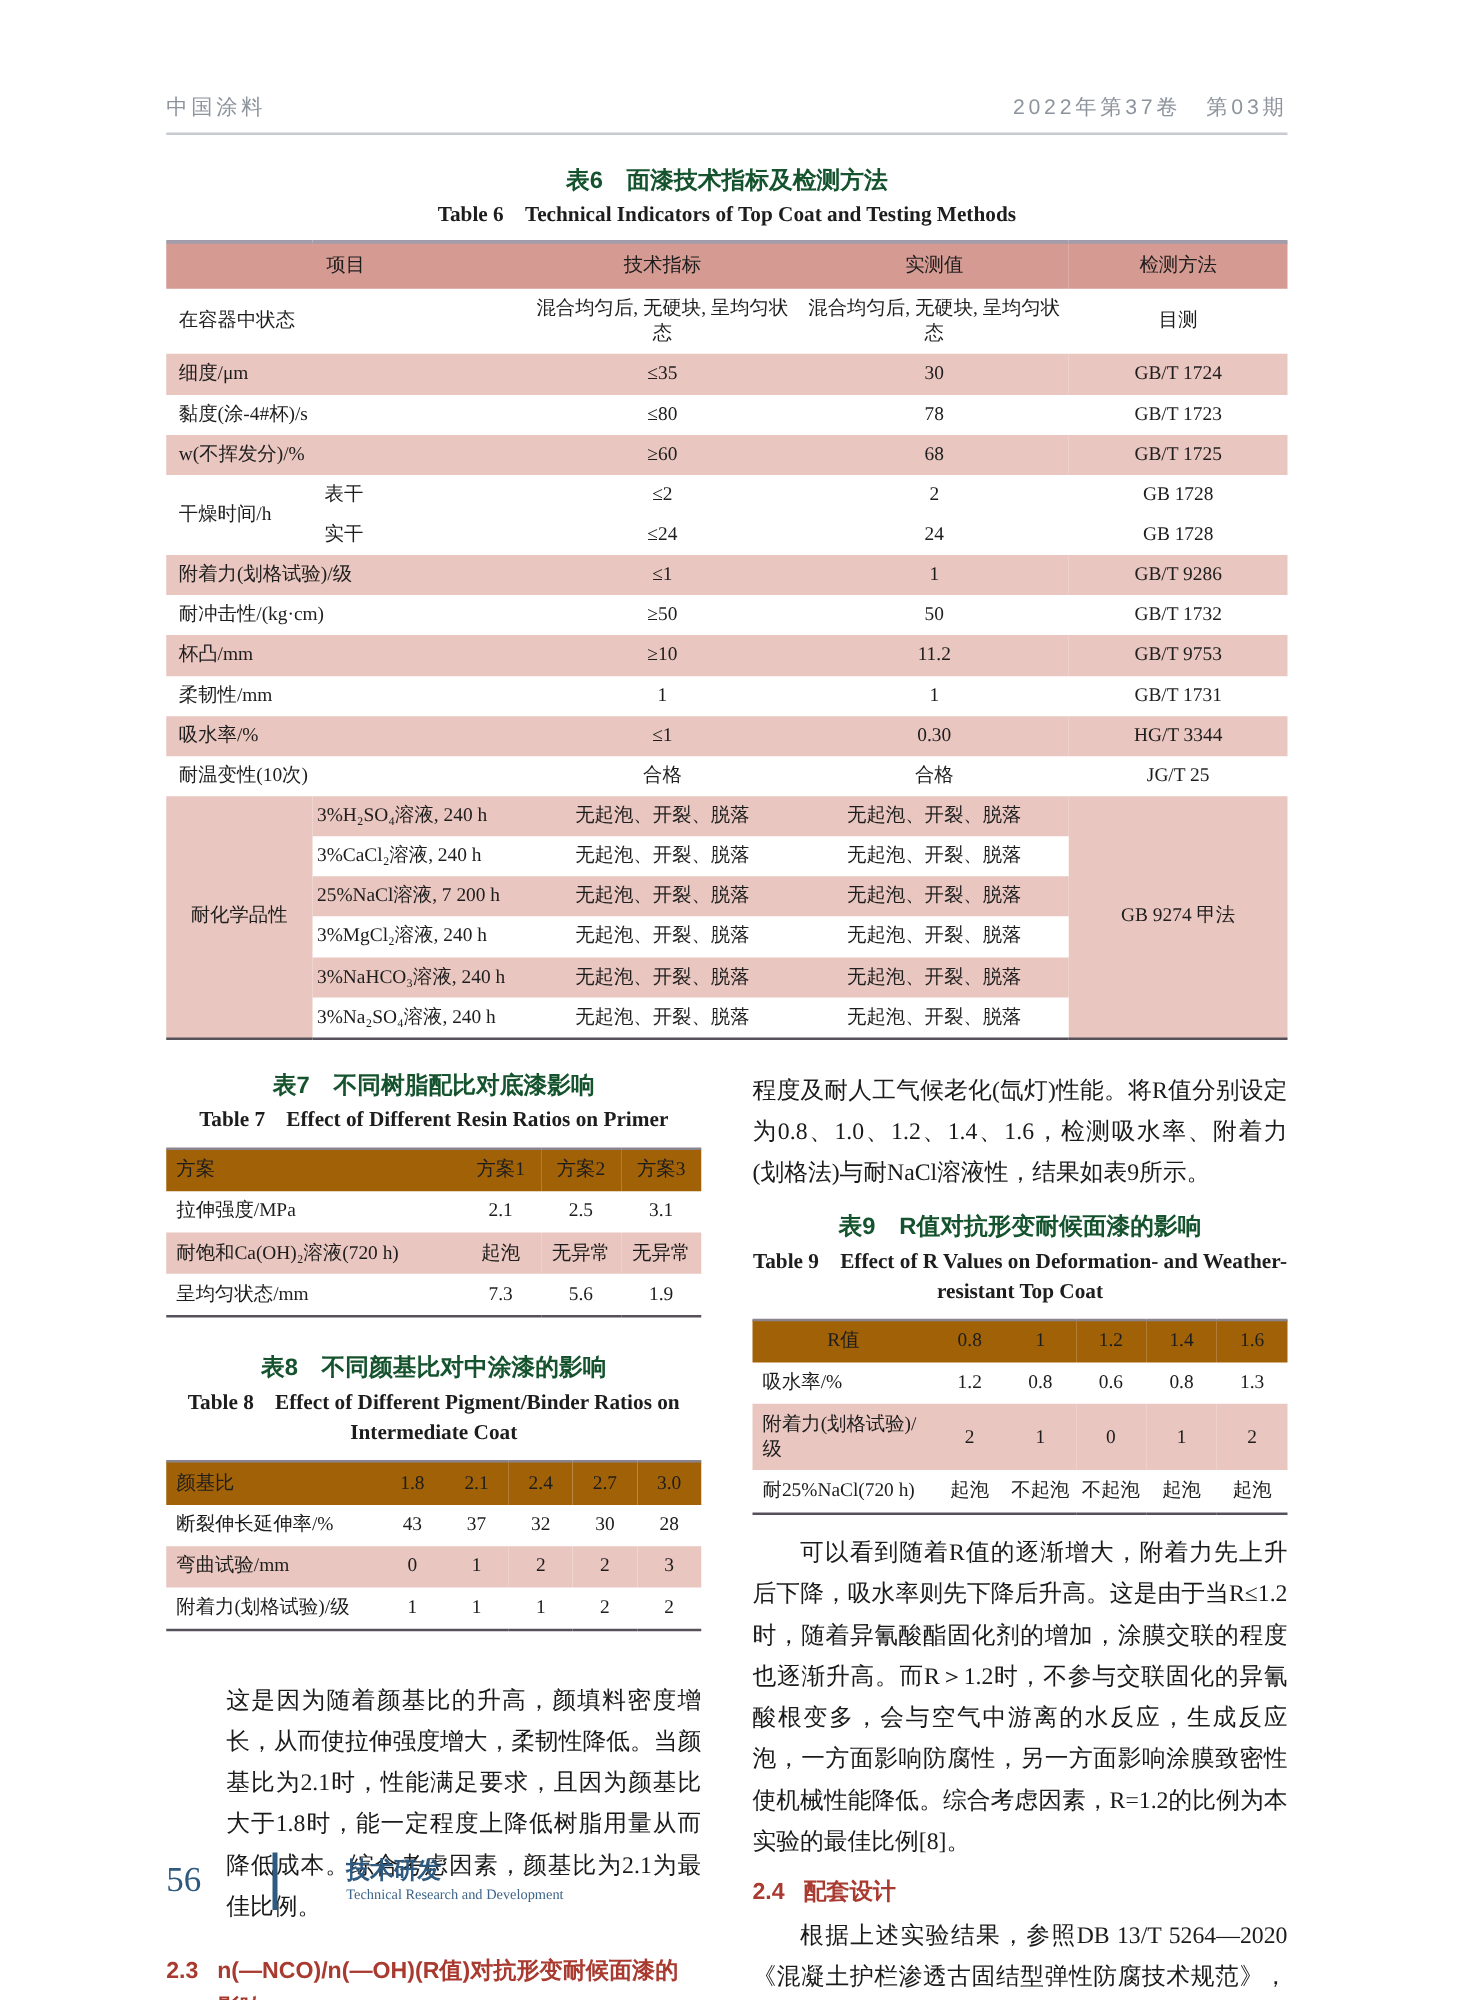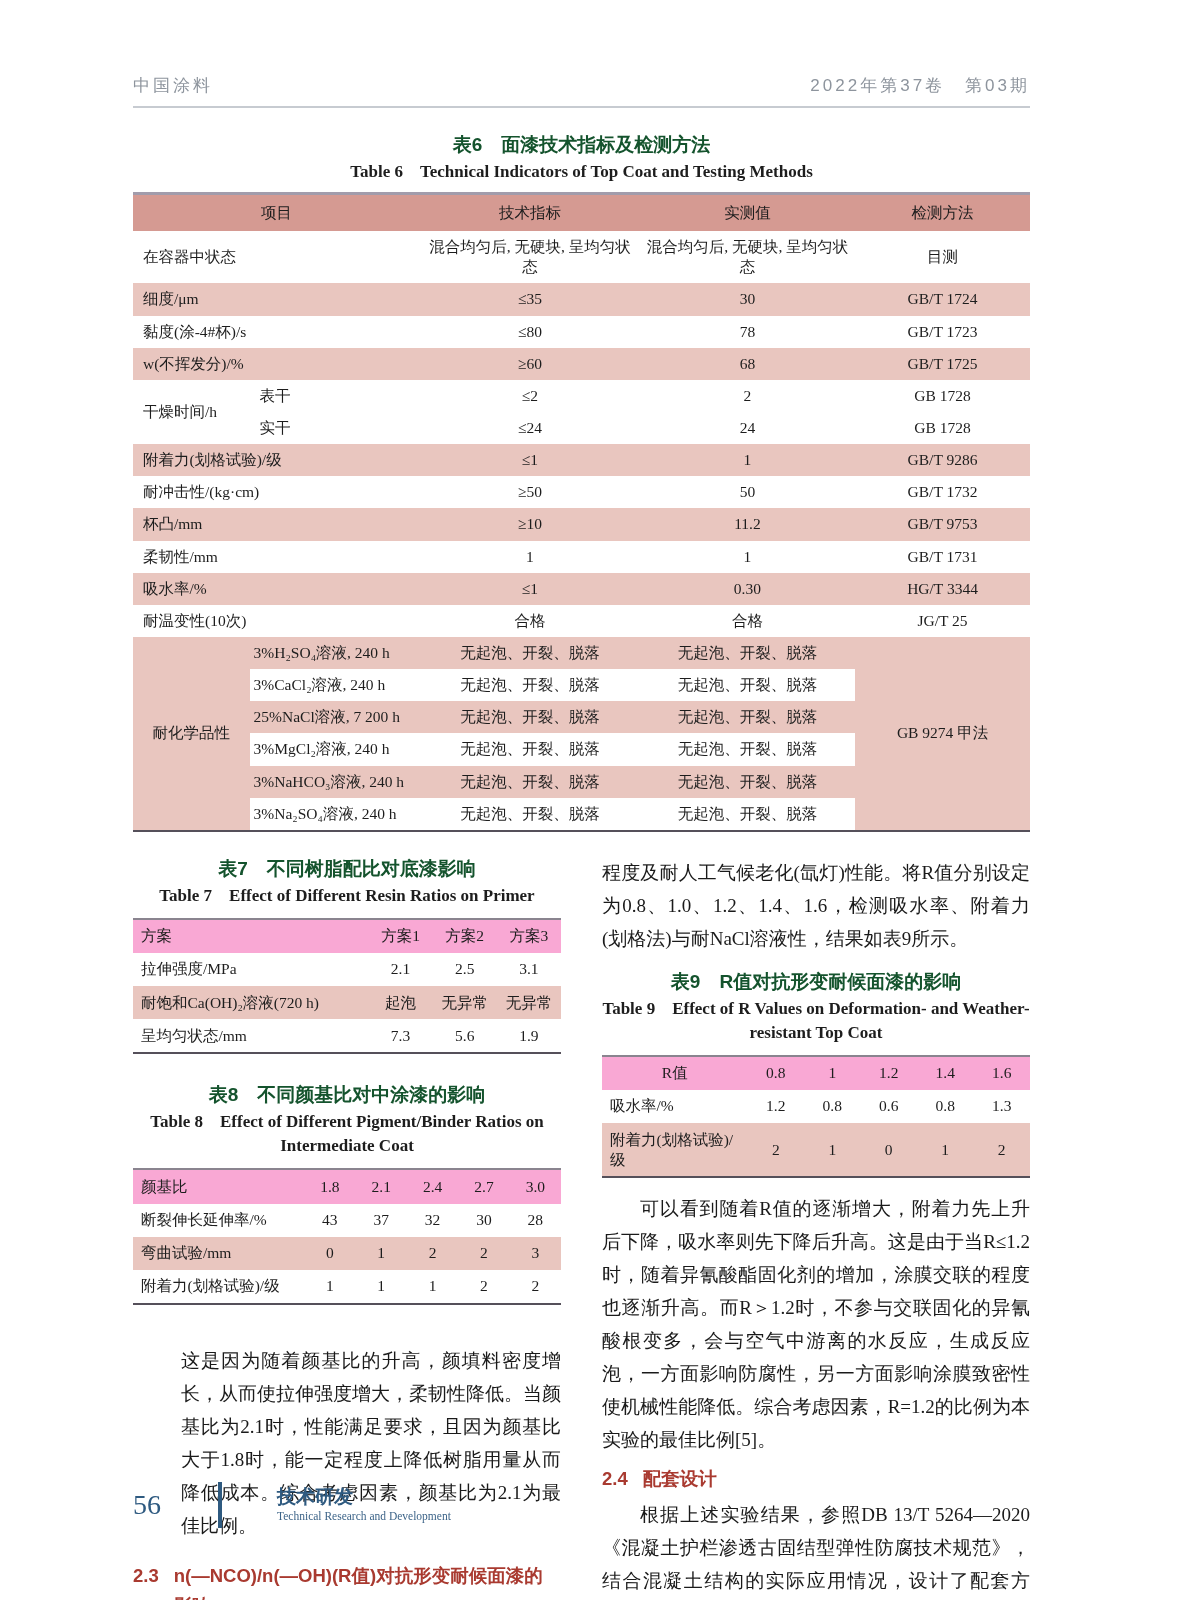--- a/index.html
+++ b/index.html
@@ -27,21 +27,21 @@
   .t6 td{font-size:15.5px;line-height:1.3;padding:6px 4px;text-align:center;}
   .t6 .l{text-align:left;padding-left:10px;}
   .t6 .hd td{background:#d59a92;padding:8px 4px;}
   .pk{background:#e9c6bf;}
   .t6 .chm td{padding:6px 4px;}
 
   
   .stbl{border-top:2px solid #8a848f;border-bottom:2px solid #55505a;}
   .stbl td{font-size:15.5px;line-height:1.3;padding:6.5px 3px;text-align:center;}
   .stbl .l{text-align:left;padding-left:8px;}
-  .stbl .hd td{background:#f9a8d4;}
+  .stbl .hd td{background:#a16207;}
 
   
   .cols{display:flex;gap:41px;margin-top:24px;}
   .col{width:428px;}
 
   .para{font-size:19px;line-height:33px;text-align:justify;color:#1a1a1a;margin-left:48px;}
   .ind{text-indent:2em;}
   .sech{display:flex;gap:15px;color:#a93a30;font-weight:bold;font-size:18.5px;
         line-height:30px;margin:8px 0 4px 0;
         font-family:"Liberation Sans","DejaVu Sans",sans-serif;text-align:left;}
@@ -335,25 +335,33 @@
             <td>1.3</td>
           </tr>
           <tr>
             <td class="l pk">附着力(划格试验)/级</td>
             <td class="pk">2</td>
             <td class="pk">1</td>
             <td class="pk">0</td>
             <td class="pk">1</td>
             <td class="pk">2</td>
           </tr>
+          <tr>
+            <td class="l">耐25%NaCl(720 h)</td>
+            <td>起泡</td>
+            <td>不起泡</td>
+            <td>不起泡</td>
+            <td>起泡</td>
+            <td>起泡</td>
+          </tr>
           </tbody>
         </table>
 
         <div class="gap14"></div>
-        <p class="para ind" style="margin:0;">可以看到随着R值的逐渐增大，附着力先上升后下降，吸水率则先下降后升高。这是由于当R≤1.2时，随着异氰酸酯固化剂的增加，涂膜交联的程度也逐渐升高。而R＞1.2时，不参与交联固化的异氰酸根变多，会与空气中游离的水反应，生成反应泡，一方面影响防腐性，另一方面影响涂膜致密性使机械性能降低。综合考虑因素，R=1.2的比例为本实验的最佳比例[5]。</p>
+        <p class="para ind" style="margin:0;">可以看到随着R值的逐渐增大，附着力先上升后下降，吸水率则先下降后升高。这是由于当R≤1.2时，随着异氰酸酯固化剂的增加，涂膜交联的程度也逐渐升高。而R＞1.2时，不参与交联固化的异氰酸根变多，会与空气中游离的水反应，生成反应泡，一方面影响防腐性，另一方面影响涂膜致密性使机械性能降低。综合考虑因素，R=1.2的比例为本实验的最佳比例[8]。</p>
         <div class="sech">
           <span>2.4</span>
           <span class="txt">配套设计</span>
         </div>
         <p class="para ind" style="margin:0;">根据上述实验结果，参照DB 13/T 5264—2020《混凝土护栏渗透古固结型弹性防腐技术规范》，结合混凝土结构的实际应用情况，设计了配套方案。其中，底漆起渗透封闭作用，中间漆增加涂层厚度且具有弹</p>
       </div>
     </div>
   </div>
 
   <div class="foot">

